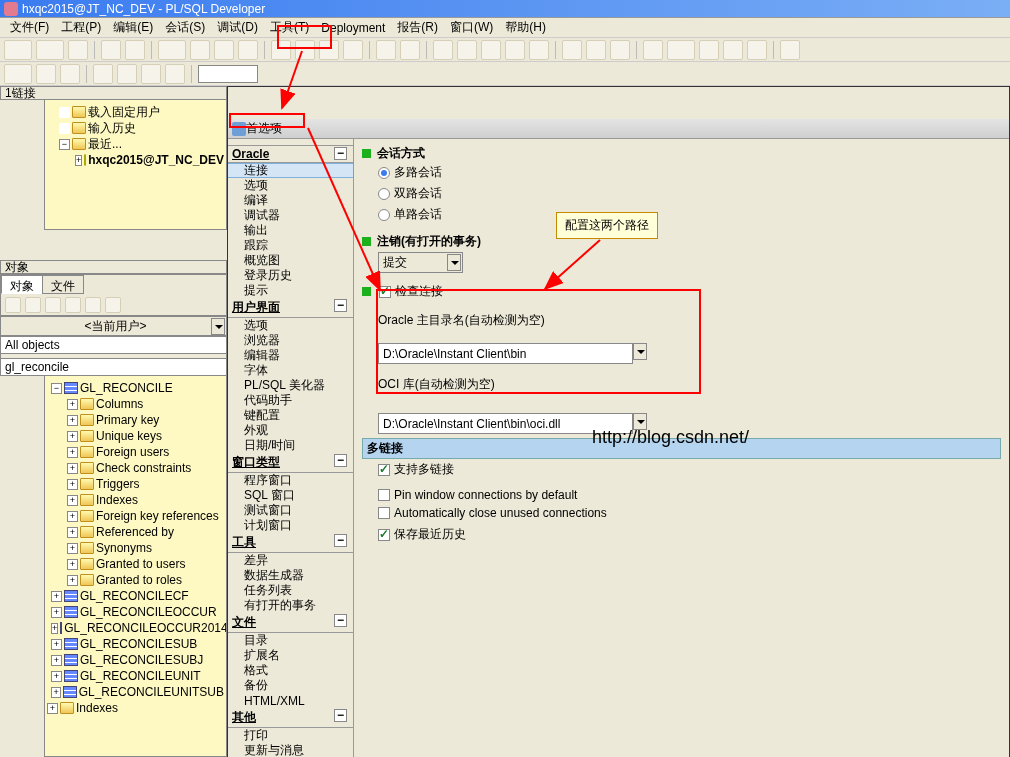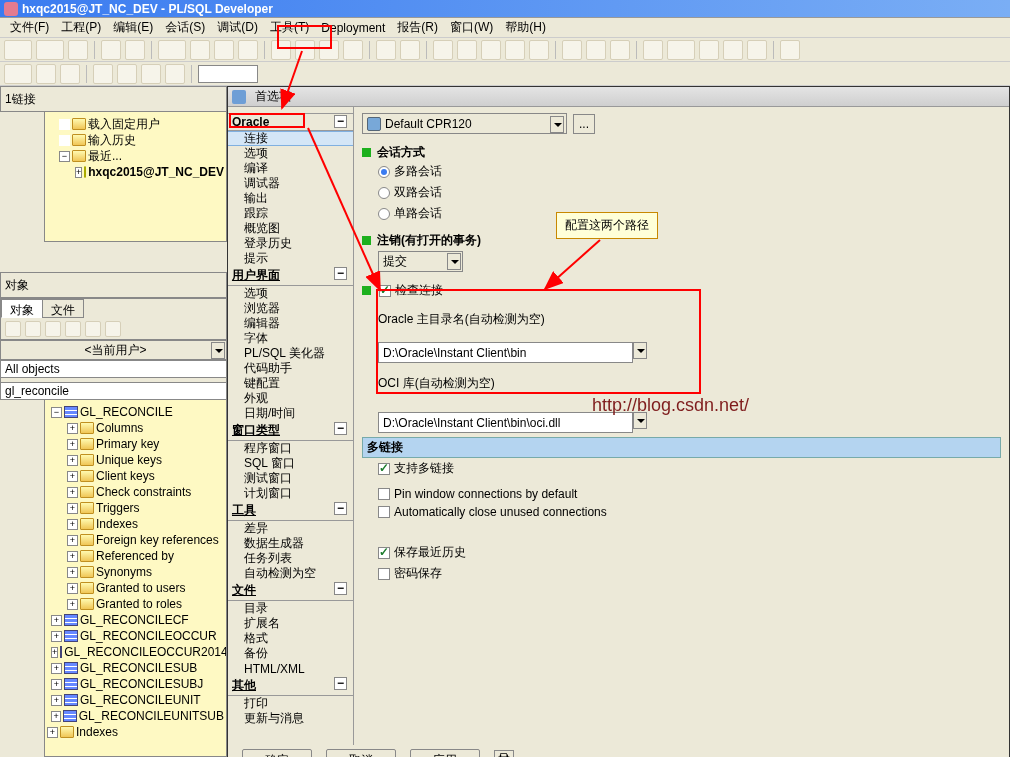--- a/index.html
+++ b/index.html
@@ -1,47 +1,47 @@
 <!DOCTYPE html>
 <html><head>
 <meta charset="utf-8">
 <style>
   * { margin: 0; padding: 0; box-sizing: border-box; font-family: 宋体, SimSun, Tahoma, sans-serif; font-size: 12px; }
   body { background: #ece9d8; width: 1010px; height: 757px; overflow: hidden; position: relative; }
-  .title-bar { height: 18px; background: linear-gradient(to right, #3a7bf0, #7aaef5); display: flex; align-items: center; padding-left: 4px; color: #fff; border-bottom: 1px solid #999; font-weight: bold; }
+  .title-bar { height: 18px; background: linear-gradient(to right, #3a7bf0, #7aaef5); display: flex; align-items: center; padding-left: 4px; color: #fff; border-bottom: 1px solid #999; }
   .title-bar .icon { width: 14px; height: 14px; background: #e37b90; border-radius: 3px; margin-right: 4px; }
   .menu-bar { height: 20px; background: #ece9d8; border-bottom: 1px solid #ccc; display: flex; align-items: center; padding-left: 4px; }
   .menu-bar span { padding: 0 6px; }
   .tool-row { height: 24px; background: #ece9d8; border-bottom: 1px solid #ccc; display: flex; align-items: center; padding-left: 4px; gap: 4px; }
   .tbtn { width: 20px; height: 20px; background: #f6f4ea; border: 1px solid #d6cfb8; border-radius: 2px; display: inline-block; }
   .tbtn.wide { width: 28px; }
   .sep { width: 1px; height: 18px; background: #bbb; margin: 0 2px; }
   .drop-mini { background: #fff; border: 1px solid #888; width: 60px; height: 18px; }
   .main-area { position: relative; height: calc(100% - 86px); }
   
   .left-area { position: absolute; left: 0; top: 0; width: 227px; height: 100%; display: flex; flex-direction: column; }
-  .pane-header { height: 26px; background: #ece9d8; border: 1px solid #888; padding-left: 4px; display: flex; align-items: center; position: relative; }
+  .pane-header { height: 14px; background: #ece9d8; border: 1px solid #888; padding-left: 4px; display: flex; align-items: center; position: relative; }
   .tree-body { background: #fef9c3; border: 1px solid #888; border-top: none; padding: 4px 2px; overflow: hidden; margin-left: 44px; }
   .tree-item { display: flex; align-items: center; height: 16px; gap: 2px; white-space: nowrap; }
   .exp { width: 11px; height: 11px; border: 1px solid #888; font-size: 9px; line-height: 9px; text-align: center; background:#fff; }
   .exp.empty { border: none; }
   .folder-i { width: 14px; height: 12px; background: linear-gradient(#fffab0,#f0c656); border: 1px solid #c09020; border-radius: 1px; }
   .db-i { width: 14px; height: 12px; background: #ff8; border: 1px solid #aa0; border-radius: 2px; }
   .table-i { width: 14px; height: 12px; background: repeating-linear-gradient(#6688ff, #6688ff 3px, #fff 3px, #fff 4px); border: 1px solid #447; }
   .tab-strip { display: flex; height: 20px; background: #ece9d8; border: 1px solid #888; border-bottom: none; }
   .tab { padding: 2px 8px; border: 1px solid #888; background: #ece9d8; margin-right: -1px; border-bottom: 1px solid #fff; background:#fff; }
   .tab.inactive { background: #ece9d8; border-bottom: 1px solid #888;}
   .mini-tb { height: 22px; background: #ece9d8; border: 1px solid #888; border-top:none; display:flex; align-items:center; padding:0 4px; gap:4px;}
   .user-combo { height: 20px; border: 1px solid #888; padding-left:4px; display:flex; align-items:center; position:relative; background:#ece9d8;justify-content:center;}
   .combo-arrow { width: 14px; height: 17px; border: 1px solid #888; background:#ece9d8; position:relative; display:inline-block;}
   .combo-arrow::after { content:''; position:absolute; top:6px; left:3px; border:4px solid transparent; border-top-color:#000;}
   .filter-box { border: 1px solid #888; height: 18px; background:#fff; padding-left:4px; display:flex; align-items:center;}
   
   .dlg { position: absolute; left: 227px; top: 0; width: 783px; height: 690px; background: #ece9d8; border: 1px solid #333; }
-  .dlg-title { height: 20px; background: linear-gradient(#e4e4e4,#cfcfcf); border-bottom: 1px solid #999; display:flex; align-items:center; padding-left:4px; gap:9px;}
+  .dlg-title { height: 20px; background: linear-gradient(#e4e4e4,#cfcfcf); border-bottom: 1px solid #999; display:flex; align-items:center; padding-left:4px; gap:0;margin-top:32px;}
   .dlg-inner { display:flex; height: calc(100% - 50px);}
   .cat-pane { width: 126px; border-right: 1px solid #999; overflow:hidden; background:#ece9d8; position:relative;}
   .cat-head { font-weight: bold; text-decoration: underline; padding:1px 4px; border-bottom:1px solid #999; position:relative;}
   .cat-head.first { margin-top: 6px; border-top:1px solid #999;}
   .cat-item { padding: 0 4px 0 16px; height:15px; display:flex; align-items:center;}
   .cat-item.selected { background:#d4e6f6; border-top:1px solid #80b0e0; border-bottom:1px solid #80b0e0; }
   .cat-collapse { position:absolute; right:6px; width:13px; height:13px; border:1px solid #888; text-align:center; line-height:11px; background:#fff;}
   .settings-pane { flex:1; padding: 6px 8px; overflow:hidden; position:relative; min-width:0;}
   .profile-row { display:flex; align-items:center; gap:6px; margin-bottom:10px;}
   .profile-combo { flex:0 0 205px; border:1px solid #888; height:21px; background:#ece9d8; display:flex; align-items:center; padding-left:4px; position:relative;}
@@ -213,21 +213,21 @@
           <span>Primary key</span>
         </div>
       <div class="tree-item" style="padding-left:20px">
           <span class="exp">+</span>
           <span class="folder-i"></span>
           <span>Unique keys</span>
         </div>
       <div class="tree-item" style="padding-left:20px">
           <span class="exp">+</span>
           <span class="folder-i"></span>
-          <span>Client keys</span>
+          <span>Foreign users</span>
         </div>
       <div class="tree-item" style="padding-left:20px">
           <span class="exp">+</span>
           <span class="folder-i"></span>
           <span>Check constraints</span>
         </div>
       <div class="tree-item" style="padding-left:20px">
           <span class="exp">+</span>
           <span class="folder-i"></span>
           <span>Triggers</span>
@@ -335,41 +335,33 @@
         <div class="cat-item">日期/时间</div>
         <div class="cat-head"><span>窗口类型</span><span class="cat-collapse">−</span></div>
         <div class="cat-item">程序窗口</div>
         <div class="cat-item">SQL 窗口</div>
         <div class="cat-item">测试窗口</div>
         <div class="cat-item">计划窗口</div>
         <div class="cat-head"><span>工具</span><span class="cat-collapse">−</span></div>
         <div class="cat-item">差异</div>
         <div class="cat-item">数据生成器</div>
         <div class="cat-item">任务列表</div>
-        <div class="cat-item">自动检测为空</div>
+        <div class="cat-item">有打开的事务</div>
         <div class="cat-head"><span>文件</span><span class="cat-collapse">−</span></div>
         <div class="cat-item">目录</div>
         <div class="cat-item">扩展名</div>
         <div class="cat-item">格式</div>
         <div class="cat-item">备份</div>
         <div class="cat-item">HTML/XML</div>
         <div class="cat-head"><span>其他</span><span class="cat-collapse">−</span></div>
         <div class="cat-item">打印</div>
         <div class="cat-item">更新与消息</div>
       </div>
 
       <div class="settings-pane">
-        <div class="profile-row">
-          <div class="profile-combo">
-              <span class="pi"></span>
-              <span>Default CPR120</span>
-              <span class="combo-arrow" style="position:absolute;right:2px;top:2px"></span>
-            </div>
-          <div class="ellipsis-btn">...</div>
-        </div>
 
         <div class="sect-title">
             <span class="sq"></span>
             <span>会话方式</span>
           </div>
         <div class="opt-row">
             <span class="radio checked"></span>
             <span>多路会话</span>
           </div>
         <div class="opt-row">
@@ -420,29 +412,25 @@
             <span>支持多链接</span>
           </div>
         <div class="opt-row" style="margin-top:6px">
             <span class="checkbox"></span>
             <span>Pin window connections by default</span>
           </div>
         <div class="opt-row">
             <span class="checkbox"></span>
             <span>Automatically close unused connections</span>
           </div>
-        <div class="opt-row" style="margin-top:21px">
+        <div class="opt-row" style="margin-top:2px">
             <span class="checkbox checked"></span>
             <span>保存最近历史</span>
           </div>
-        <div class="opt-row">
-            <span class="checkbox"></span>
-            <span>密码保存</span>
-          </div>
-        <div style="position:absolute; right:260px; top:288px; font-size:18px; color:#7f1d1d;">http://blog.csdn.net/</div>
+        <div style="position:absolute; right:260px; top:288px; font-size:18px; color:#000000;">http://blog.csdn.net/</div>
       </div>
     </div>
     <div class="dlg-btns">
       <div class="dlg-btn">确定</div>
       <div class="dlg-btn">取消</div>
       <div class="dlg-btn">应用</div>
       <div class="icon-sq">🖨</div>
     </div>
   </div>
 </div>

